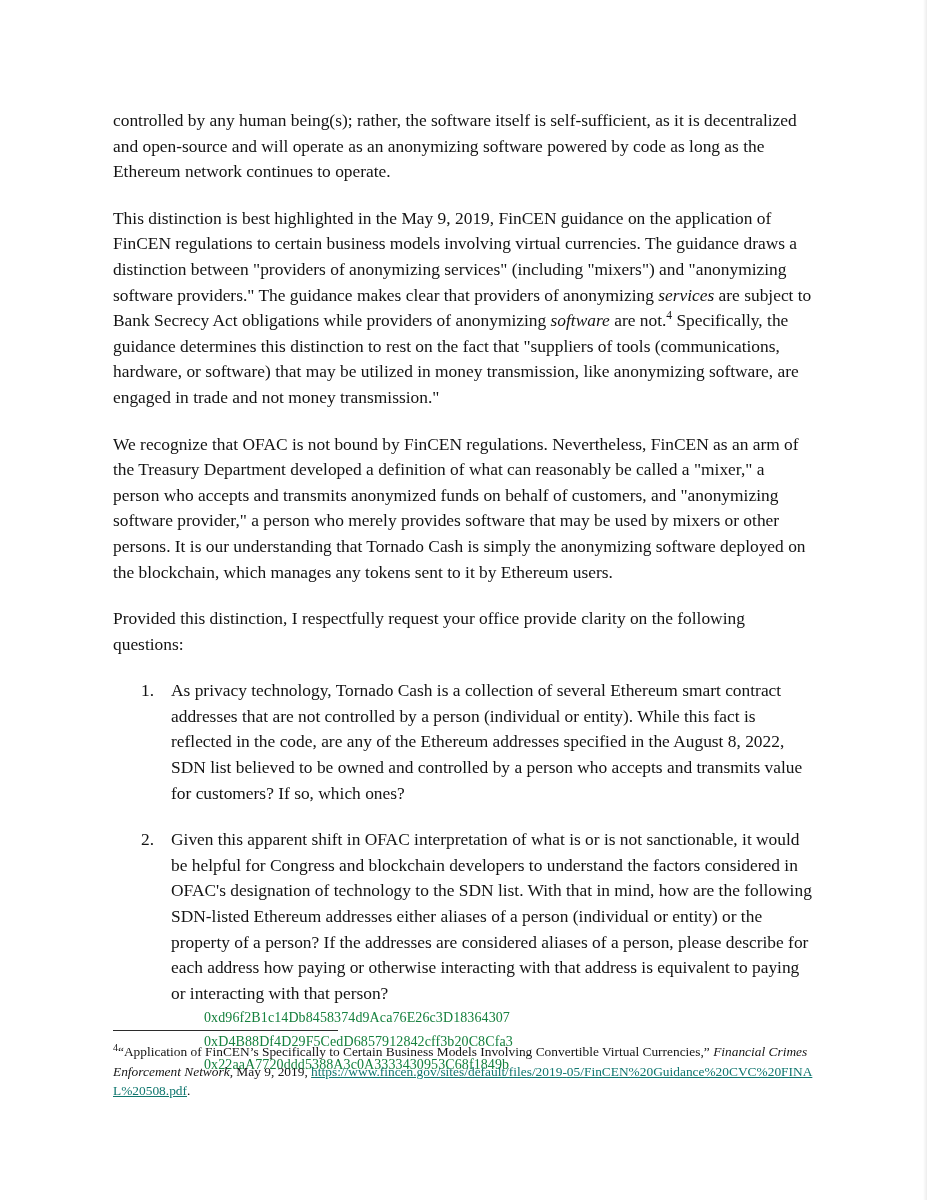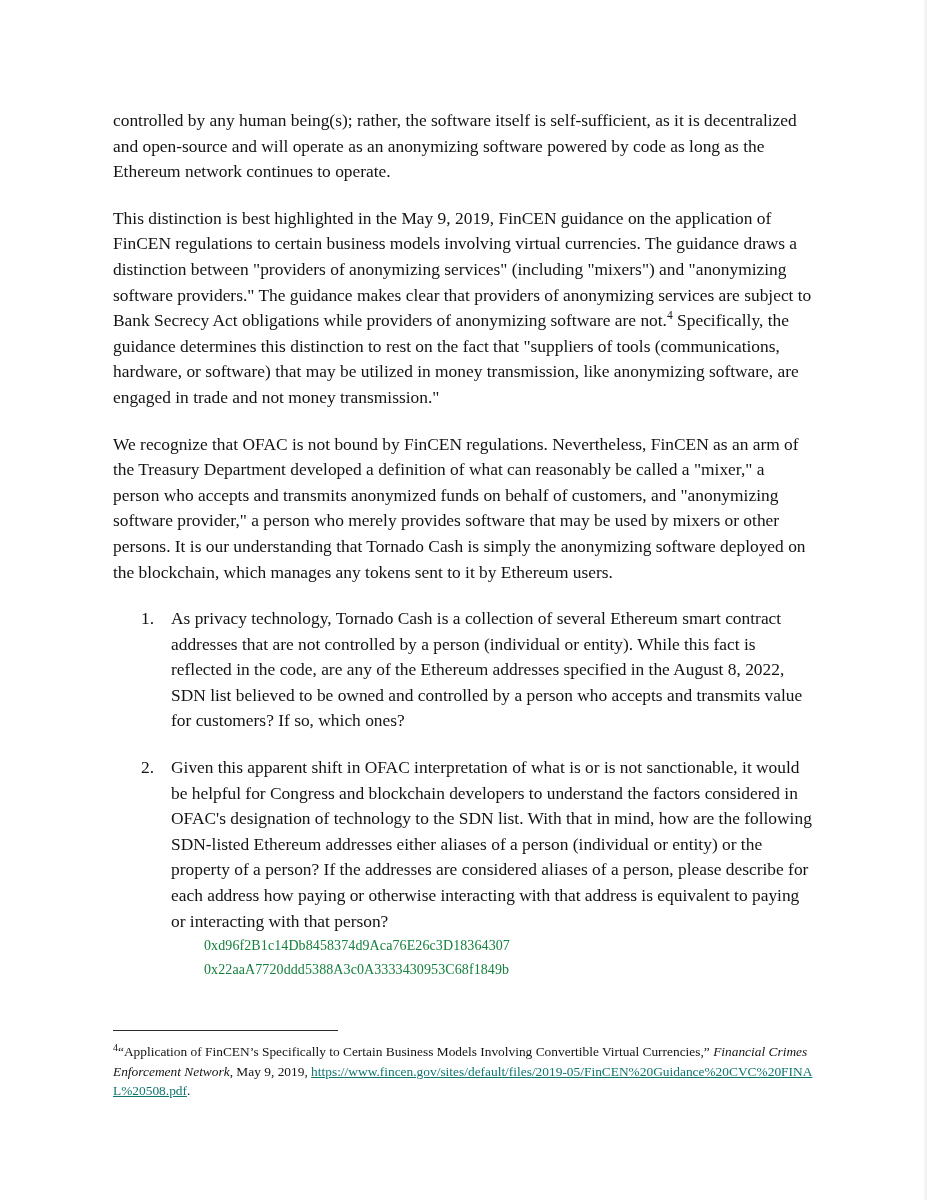--- a/index.html
+++ b/index.html
@@ -29,21 +29,21 @@
     width: 700px;
   }
   p.body-para {
     font-size: 17.4px;
     line-height: 25.6px;
     margin: 0 0 21px 0;
     text-align: left;
     color: #131313;
   }
   p.body-para:last-child { margin-bottom: 0; }
-  .italic { }
+  .italic { font-style: italic; }
   sup {
     font-size: 11.5px;
     vertical-align: super;
     line-height: 0;
   }
   ol.questions {
     list-style: none;
     margin: 0;
     padding: 0;
   }
@@ -119,31 +119,35 @@
     </p>
 
     <p class="body-para">
       <span>This distinction is best highlighted in the May 9, 2019, FinCEN guidance on the application of FinCEN regulations to certain business models involving virtual currencies. The guidance draws a distinction between "providers of anonymizing services" (including "mixers") and "anonymizing software providers." The guidance makes clear that providers of anonymizing </span><span class="italic">services</span><span> are subject to Bank Secrecy Act obligations while providers of anonymizing </span><span class="italic">software</span><span> are not.</span><sup>4</sup><span> Specifically, the guidance determines this distinction to rest on the fact that "suppliers of tools (communications, hardware, or software) that may be utilized in money transmission, like anonymizing software, are engaged in trade and not money transmission."</span>
     </p>
 
     <p class="body-para">
       <span>We recognize that OFAC is not bound by FinCEN regulations. Nevertheless, FinCEN as an arm of the Treasury Department developed a definition of what can reasonably be called a "mixer," a person who accepts and transmits anonymized funds on behalf of customers, and "anonymizing software provider," a person who merely provides software that may be used by mixers or other persons. It is our understanding that Tornado Cash is simply the anonymizing software deployed on the blockchain, which manages any tokens sent to it by Ethereum users.</span>
     </p>
 
+    <p class="body-para">
+      <span>Provided this distinction, I respectfully request your office provide clarity on the following questions:</span>
+    </p>
 
     <ol class="questions">
       <li>
         <span class="num">1.</span>
         <span>As privacy technology, Tornado Cash is a collection of several Ethereum smart contract addresses that are not controlled by a person (individual or entity). While this fact is reflected in the code, are any of the Ethereum addresses specified in the August 8, 2022, SDN list believed to be owned and controlled by a person who accepts and transmits value for customers? If so, which ones?</span>
       </li>
       <li>
         <span class="num">2.</span>
         <span>Given this apparent shift in OFAC interpretation of what is or is not sanctionable, it would be helpful for Congress and blockchain developers to understand the factors considered in OFAC's designation of technology to the SDN list. With that in mind, how are the following SDN-listed Ethereum addresses either aliases of a person (individual or entity) or the property of a person? If the addresses are considered aliases of a person, please describe for each address how paying or otherwise interacting with that address is equivalent to paying or interacting with that person?</span>
         <ul class="addr-list">
           <li>0xd96f2B1c14Db8458374d9Aca76E26c3D18364307</li>
+          <li>0xD4B88Df4D29F5CedD6857912842cff3b20C8Cfa3</li>
           <li>0x22aaA7720ddd5388A3c0A3333430953C68f1849b</li>
         </ul>
       </li>
     </ol>
 
   </div>
 
   <div class="footnote-area">
     <div class="footnote-rule"></div>
     <div class="footnote">

